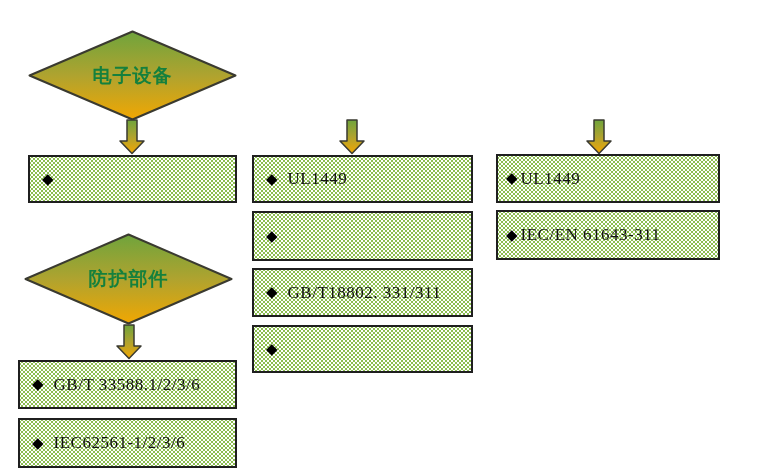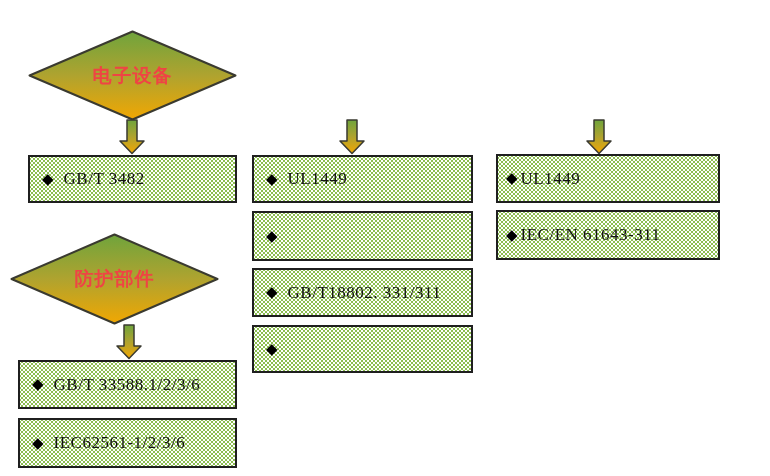--- a/index.html
+++ b/index.html
@@ -18,21 +18,21 @@
   .diamond-wrap svg { display: block; width: 100%; height: 100%; }
   .diamond-label {
     position: absolute;
     inset: 0;
     display: flex;
     align-items: center;
     justify-content: center;
     font-weight: bold;
     font-size: 19px;
     letter-spacing: 1px;
-    color: #ef4444;
+    color: #15803d;
     pointer-events: none;
   }
 
   
   .flow-arrow { position: absolute; width: 26px; height: 36px; }
   .flow-arrow svg { display: block; width: 100%; height: 100%; }
 
   
   .std-box {
     position: absolute;
@@ -63,21 +63,21 @@
     letter-spacing: 0.5px;
     color: #111111;
   }
 
   
   #g1-diamond { left: 28px;  top: 30px;  width: 209px; height: 91px; }
   #g1-arrow   { left: 119px; top: 119px; }
   #g1-box0    { left: 28px;  top: 155px; width: 209px; height: 48px; }
 
   
-  #g2-diamond { left: 10px;  top: 233px; width: 209px; height: 92px; }
+  #g2-diamond { left: 24px;  top: 233px; width: 209px; height: 92px; }
   #g2-arrow   { left: 116px; top: 324px; }
   #g2-box0    { left: 18px;  top: 360px; width: 219px; height: 49px; }
   #g2-box1    { left: 18px;  top: 418px; width: 219px; height: 50px; }
 
   
   #g3-diamond { left: 248px; top: 30px;  width: 209px; height: 91px; }
   #g3-arrow   { left: 339px; top: 119px; }
   #g3-box0    { left: 252px; top: 155px; width: 221px; height: 48px; }
   #g3-box1    { left: 252px; top: 211px; width: 221px; height: 50px; }
   #g3-box2    { left: 252px; top: 268px; width: 221px; height: 49px; }
@@ -110,21 +110,20 @@
     </svg>
     <div class="diamond-label">电子设备</div>
   </div>
   <div class="flow-arrow" id="g1-arrow">
     <svg viewBox="0 0 26 36">
       <polygon points="8,1 18,1 18,22 25,22 13,34.5 1,22 8,22" fill="url(#shapeGrad)" stroke="#3A3A30" stroke-width="1.5" stroke-linejoin="round"></polygon>
     </svg>
   </div>
   <div class="std-box" id="g1-box0">
     <span class="std-bullet">◆</span>
-    <span class="std-label">GB/T 3482</span>
   </div>
 
   <div class="diamond-wrap" id="g2-diamond">
     <svg viewBox="0 0 209 92">
       <polygon points="104.5,1.5 207.5,46 104.5,90.5 1.5,46" fill="url(#shapeGrad)" stroke="#3A3A30" stroke-width="2" stroke-linejoin="round"></polygon>
     </svg>
     <div class="diamond-label">防护部件</div>
   </div>
   <div class="flow-arrow" id="g2-arrow">
     <svg viewBox="0 0 26 36">

